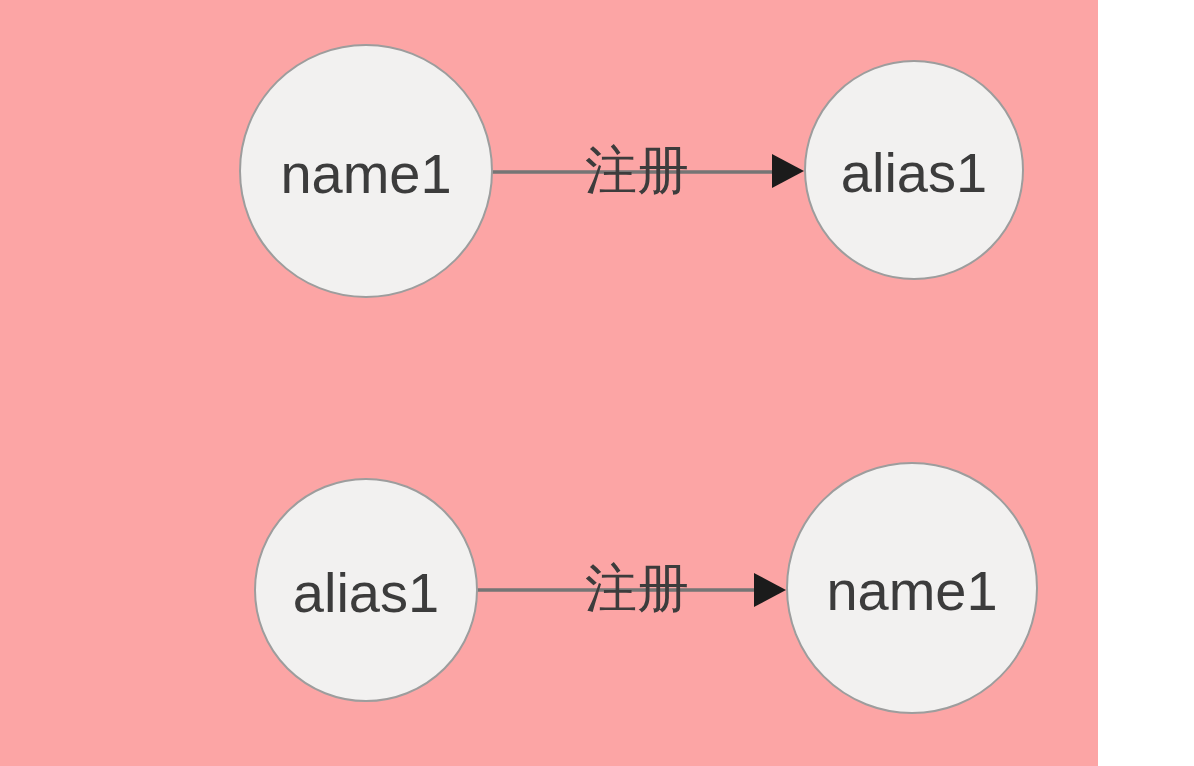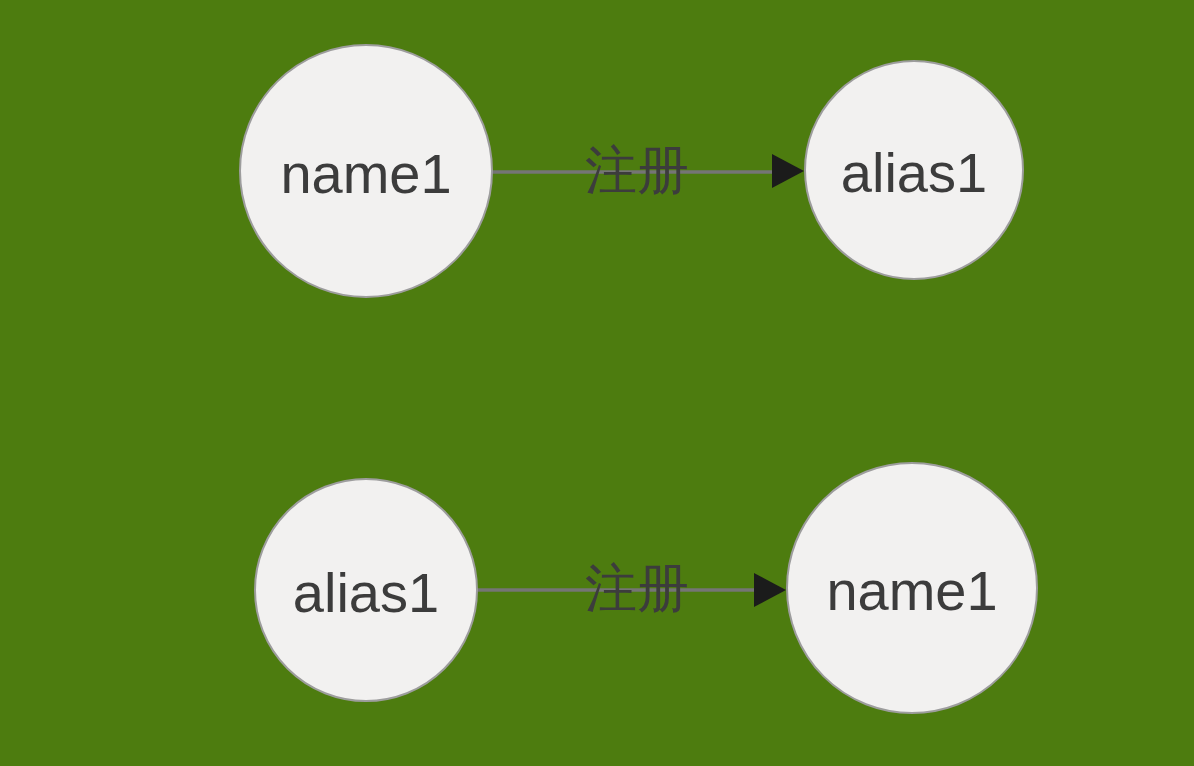--- a/index.html
+++ b/index.html
@@ -2,23 +2,23 @@
 <html><head>
 <meta charset="utf-8">
 <style>
   html, body {
     margin: 0;
     padding: 0;
     background: #ffffff;
   }
   .stage {
     position: relative;
-    width: 1194px;
+    width: 1098px;
     height: 766px;
-    background: #4d7c0f;
+    background: #fca5a5;
     overflow: hidden;
     font-family: "Liberation Sans", "DejaVu Sans", sans-serif;
   }
   svg { display: block; }
   .node-circle {
     fill: #f2f1f0;
     stroke: #9d9d9d;
     stroke-width: 2;
   }
   .node-label {

